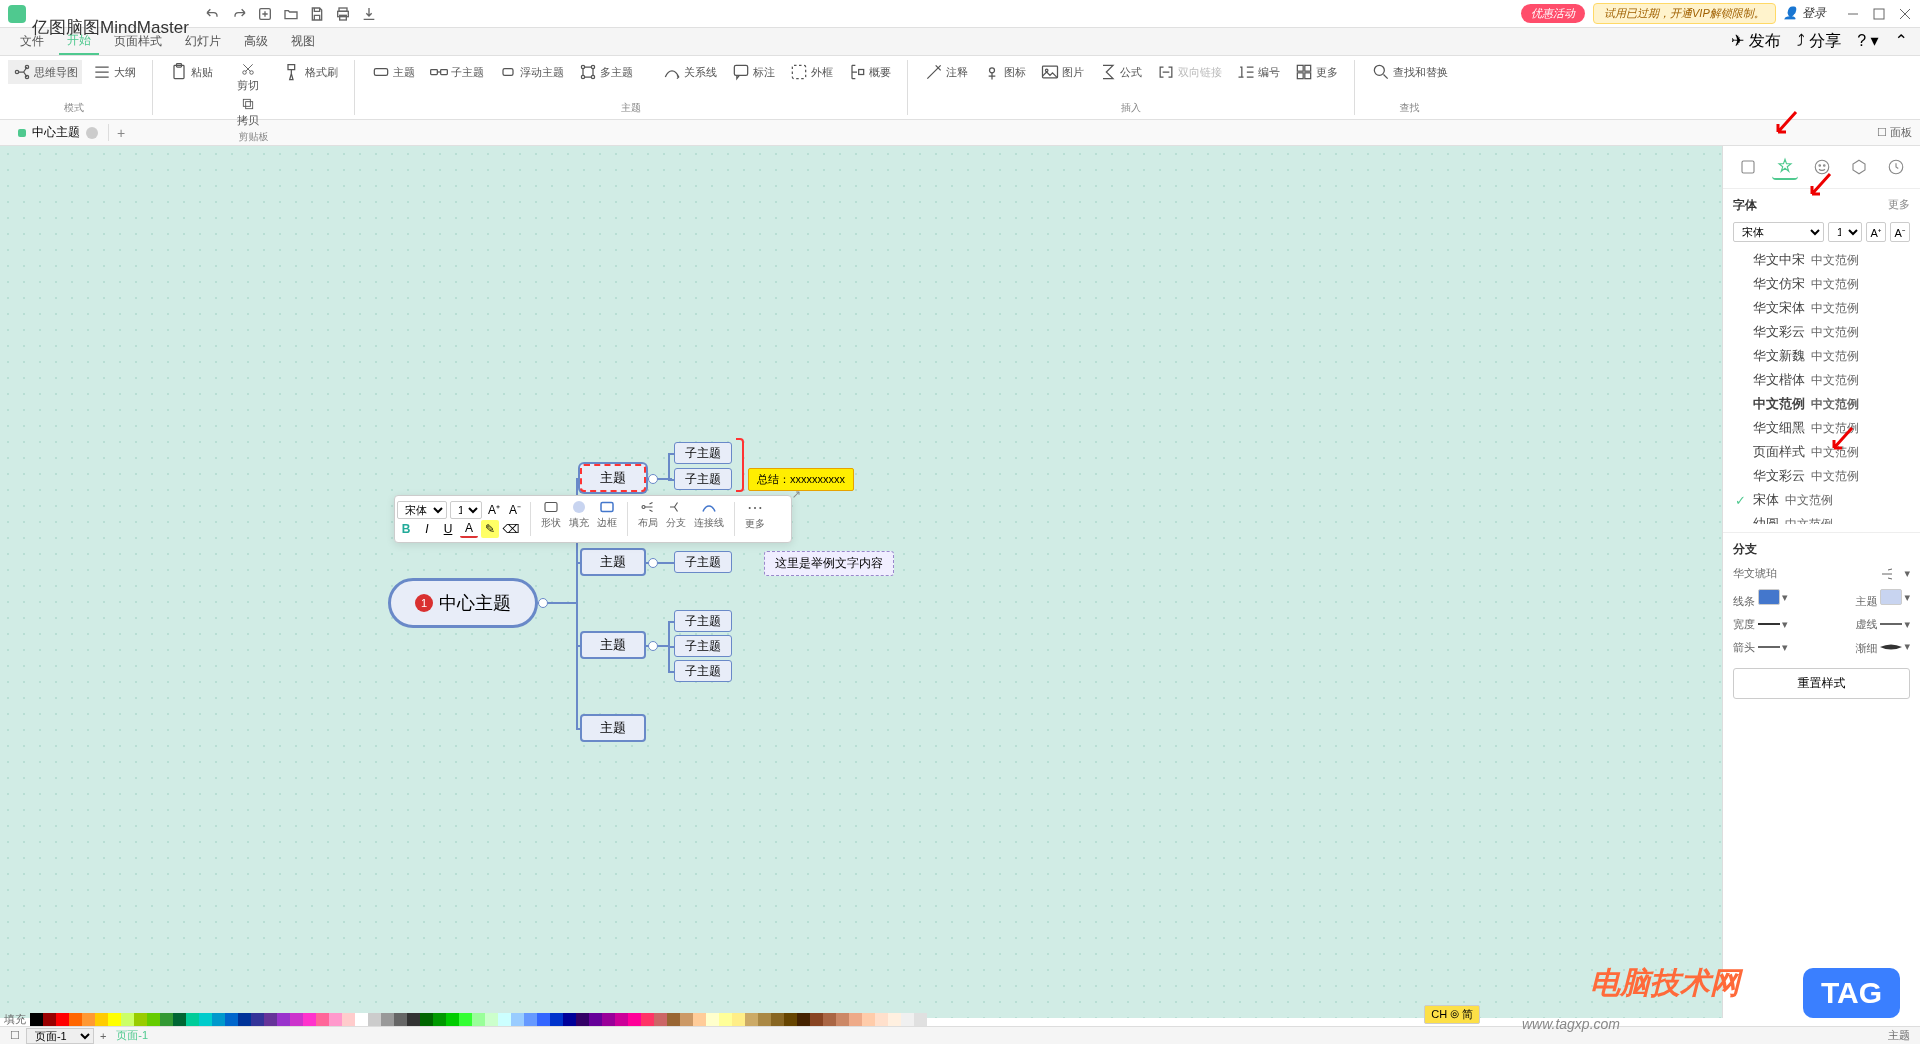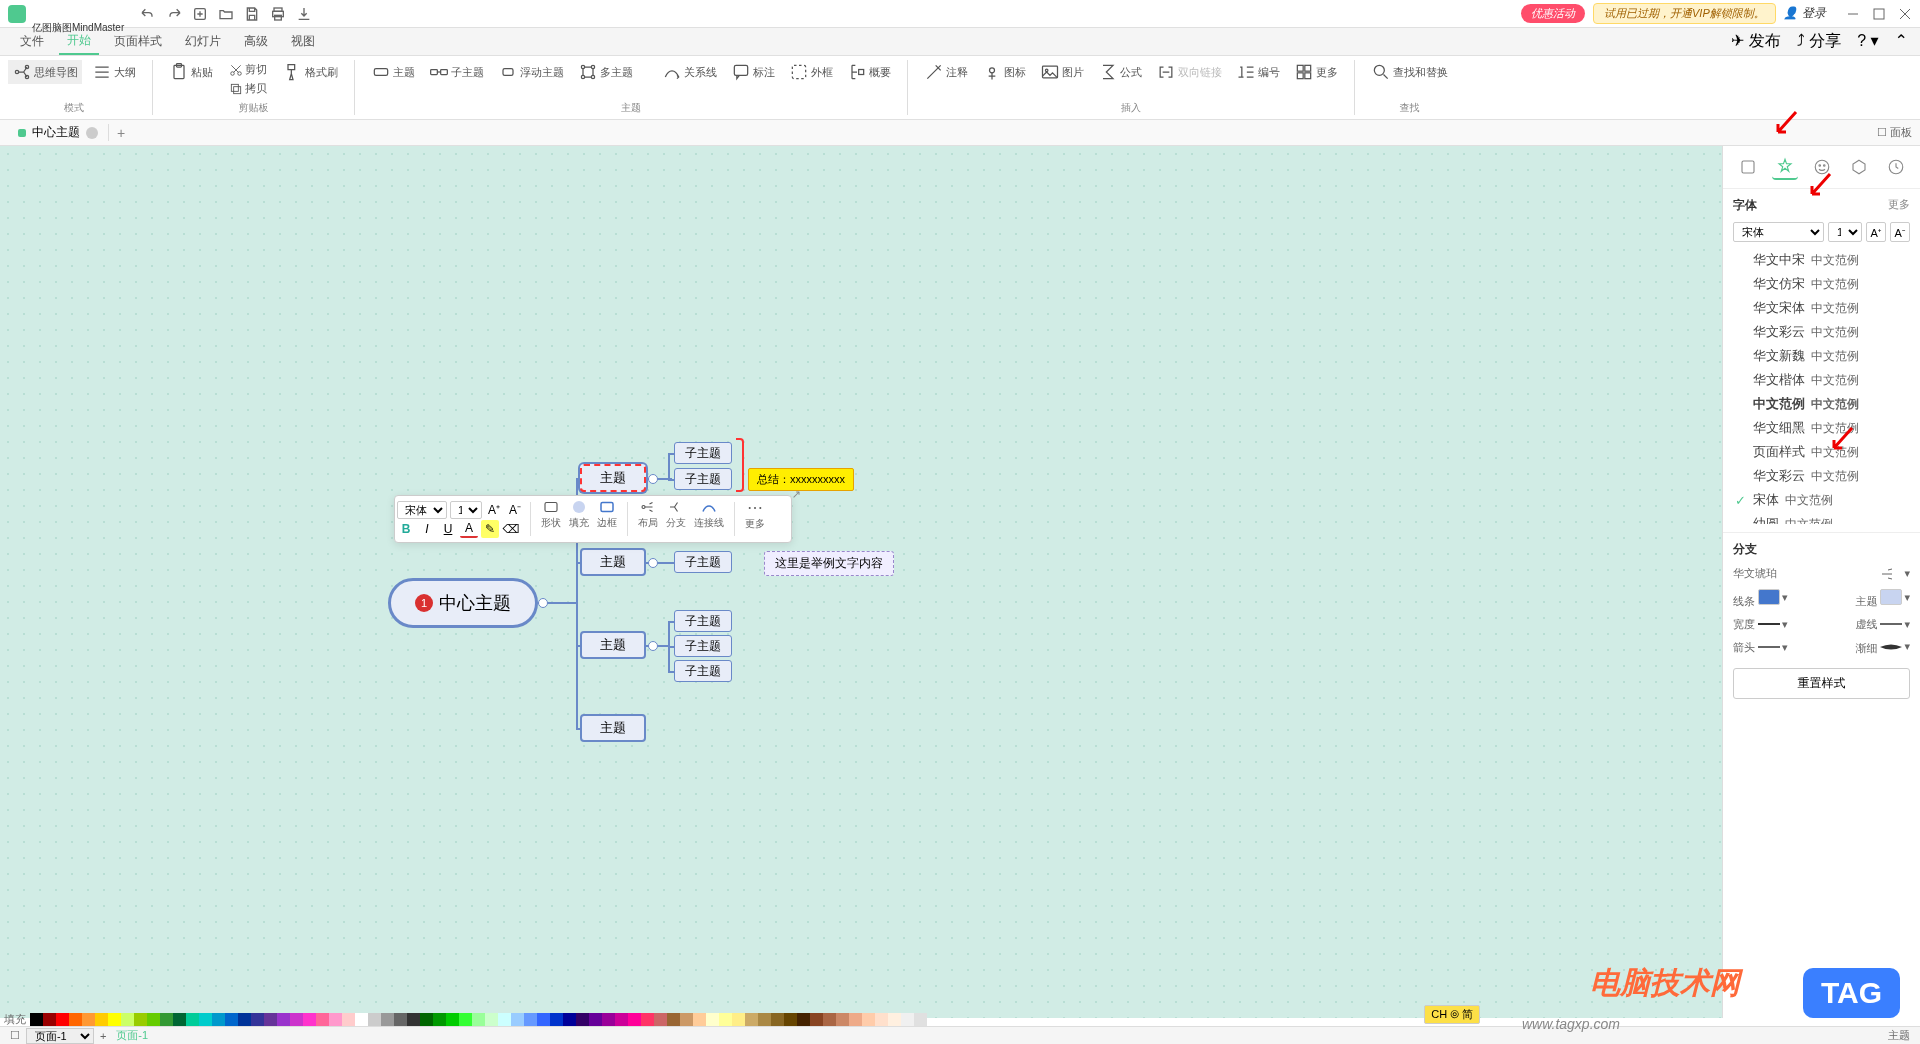--- a/index.html
+++ b/index.html
@@ -1,42 +1,42 @@
 <!DOCTYPE html>
 <html><head>
 <meta charset="utf-8">
 <style>
 * { margin: 0; padding: 0; box-sizing: border-box; font-family: "Microsoft YaHei", sans-serif; }
 body { background: #fff; width: 1920px; height: 1044px; overflow: hidden; position: relative; }
 
 
 .title-bar { height: 28px; background: #fff; display: flex; align-items: center; padding: 0 8px; border-bottom: 1px solid #e0e0e0; }
 .logo { width: 18px; height: 18px; background: #4fc98f; border-radius: 4px; margin-right: 6px; }
-.app-title { font-size: 10px; color: #333; margin-top: 28px; }
+.app-title { font-size: 17px; color: #333; margin-top: 28px; }
 .qat { display: flex; gap: 10px; margin-left: 16px; }
 .qat-icon { width: 16px; height: 16px; color: #666; cursor: pointer; }
 .title-right { margin-left: auto; display: flex; align-items: center; gap: 8px; font-style: italic; }
 .promo-red { background: #ff4d6b; color: #fff; font-size: 11px; padding: 2px 10px; border-radius: 10px; }
 .promo-yellow { background: #fff3cc; border: 1px solid #ffd966; color: #a06000; font-size: 11px; padding: 2px 10px; border-radius: 4px; }
 .login-btn { font-size: 12px; color: #333; }
 .win-controls { display: flex; gap: 12px; margin-left: 12px; }
 .win-ctrl { width: 14px; height: 14px; color: #666; cursor: pointer; }
 
 
 .menu-bar { height: 28px; background: #f5f5f5; display: flex; align-items: center; padding: 0 12px; gap: 7px; border-bottom: 1px solid #e0e0e0; }
 .menu-item { font-size: 12px; color: #555; cursor: pointer; padding: 4px 8px; }
 .menu-item.active { color: #4fc98f; border-bottom: 2px solid #4fc98f; }
 .menu-right { margin-left: auto; display: flex; gap: 16px; }
 
 
 .ribbon { height: 64px; background: #fff; display: flex; border-bottom: 1px solid #e0e0e0; }
 .ribbon-group { display: flex; flex-direction: column; align-items: center; padding: 4px 8px; }
 .ribbon-row { display: flex; gap: 6px; flex: 1; align-items: flex-start; }
 .ribbon-btn { display: flex; flex-direction: row; align-items: center; justify-content: center; padding: 2px 4px; cursor: pointer; font-size: 11px; color: #555; gap: 2px; }
-.ribbon-btn.small { flex-direction: row; font-size: 11px; min-width: 50px; }
+.ribbon-btn.small { flex-direction: column; font-size: 11px; min-width: 50px; }
 .ribbon-ico { width: 20px; height: 20px; color: #555; }
 .ribbon-ico.sm { width: 14px; height: 14px; }
 .ribbon-divider { width: 1px; background: #ddd; margin: 4px 4px; }
 .ribbon-group-label { font-size: 10px; color: #888; height: 14px; }
 
 
 .tab-bar { height: 26px; background: #f9f9f9; display: flex; align-items: center; padding: 0 8px; border-bottom: 1px solid #e0e0e0; }
 .doc-tab { display: flex; align-items: center; gap: 6px; font-size: 12px; padding: 0 10px; border-right: 1px solid #ddd; }
 .tab-close { width: 12px; height: 12px; border-radius: 50%; background: #ccc; }
 .tab-add { margin-left: 8px; color: #888; cursor: pointer; font-size: 14px; }

